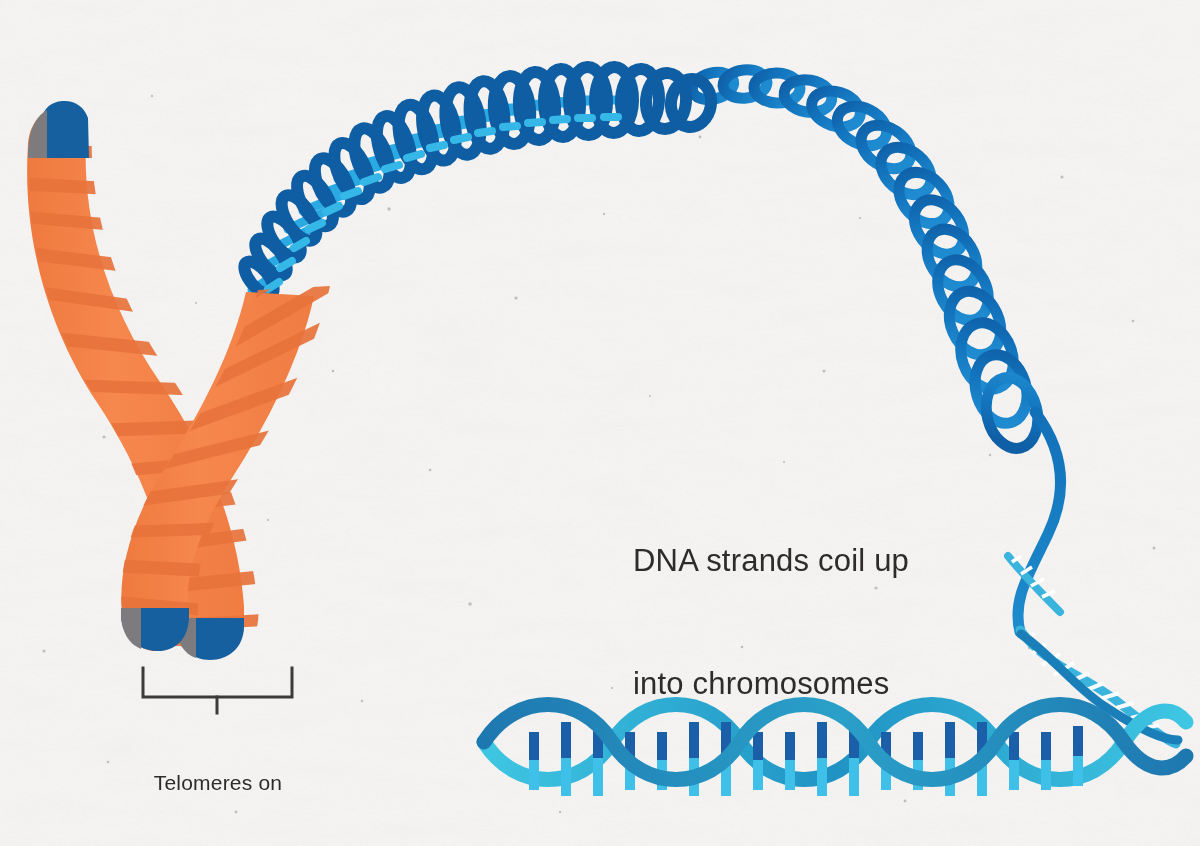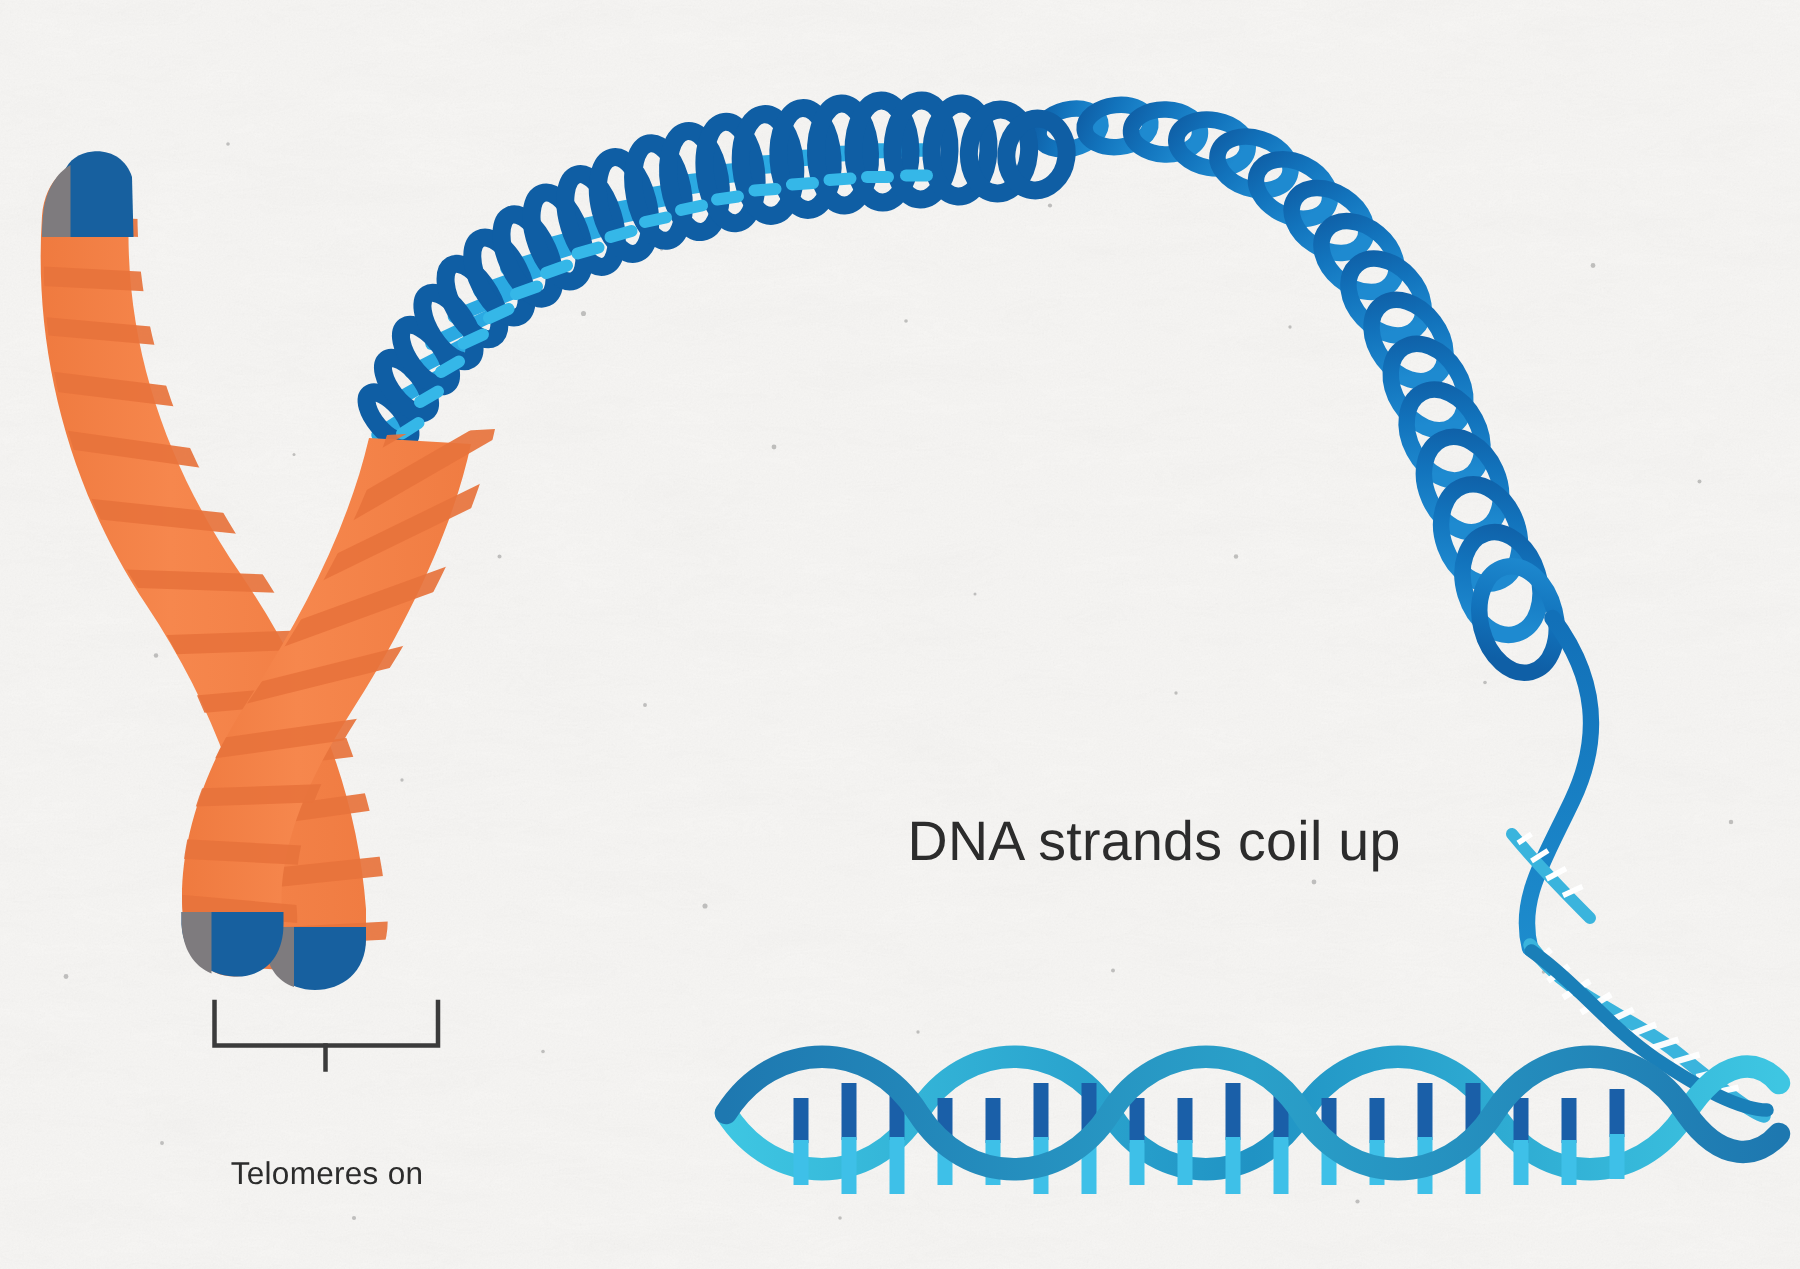--- a/index.html
+++ b/index.html
@@ -29,23 +29,23 @@
   .caption-block {
     position: absolute;
     color: #2c2c2c;
     font-family: "Liberation Sans", sans-serif;
     font-weight: 300;
     letter-spacing: 0.2px;
     white-space: pre;
     pointer-events: none;
   }
   #main-caption {
-    left: 605px;
+    left: 633px;
     top: 458px;
-    font-size: 37px;
+    font-size: 31px;
     line-height: 41px;
   }
   #main-caption div { text-align: left; }
   #telomere-caption {
     left: 118px;
     top: 713px;
     font-size: 21px;
     line-height: 28px;
     text-align: center;
     width: 200px;
@@ -421,20 +421,21 @@
     </g>
 
     <g stroke="#3b3b3b" stroke-width="3" fill="none" stroke-linecap="square">
       <path d="M143,668 L143,697 L292,697 L292,668"></path>
       <line x1="217" y1="697" x2="217" y2="713"></line>
     </g>
   </svg>
 
   <div class="caption-block" id="main-caption">
     <div>DNA strands coil up</div>
+    <div>into chromosomes</div>
   </div>
 
   <div class="caption-block" id="telomere-caption">
     <div>Telomeres on</div>
     
   </div>
 
 </div>
 
 </body></html>

